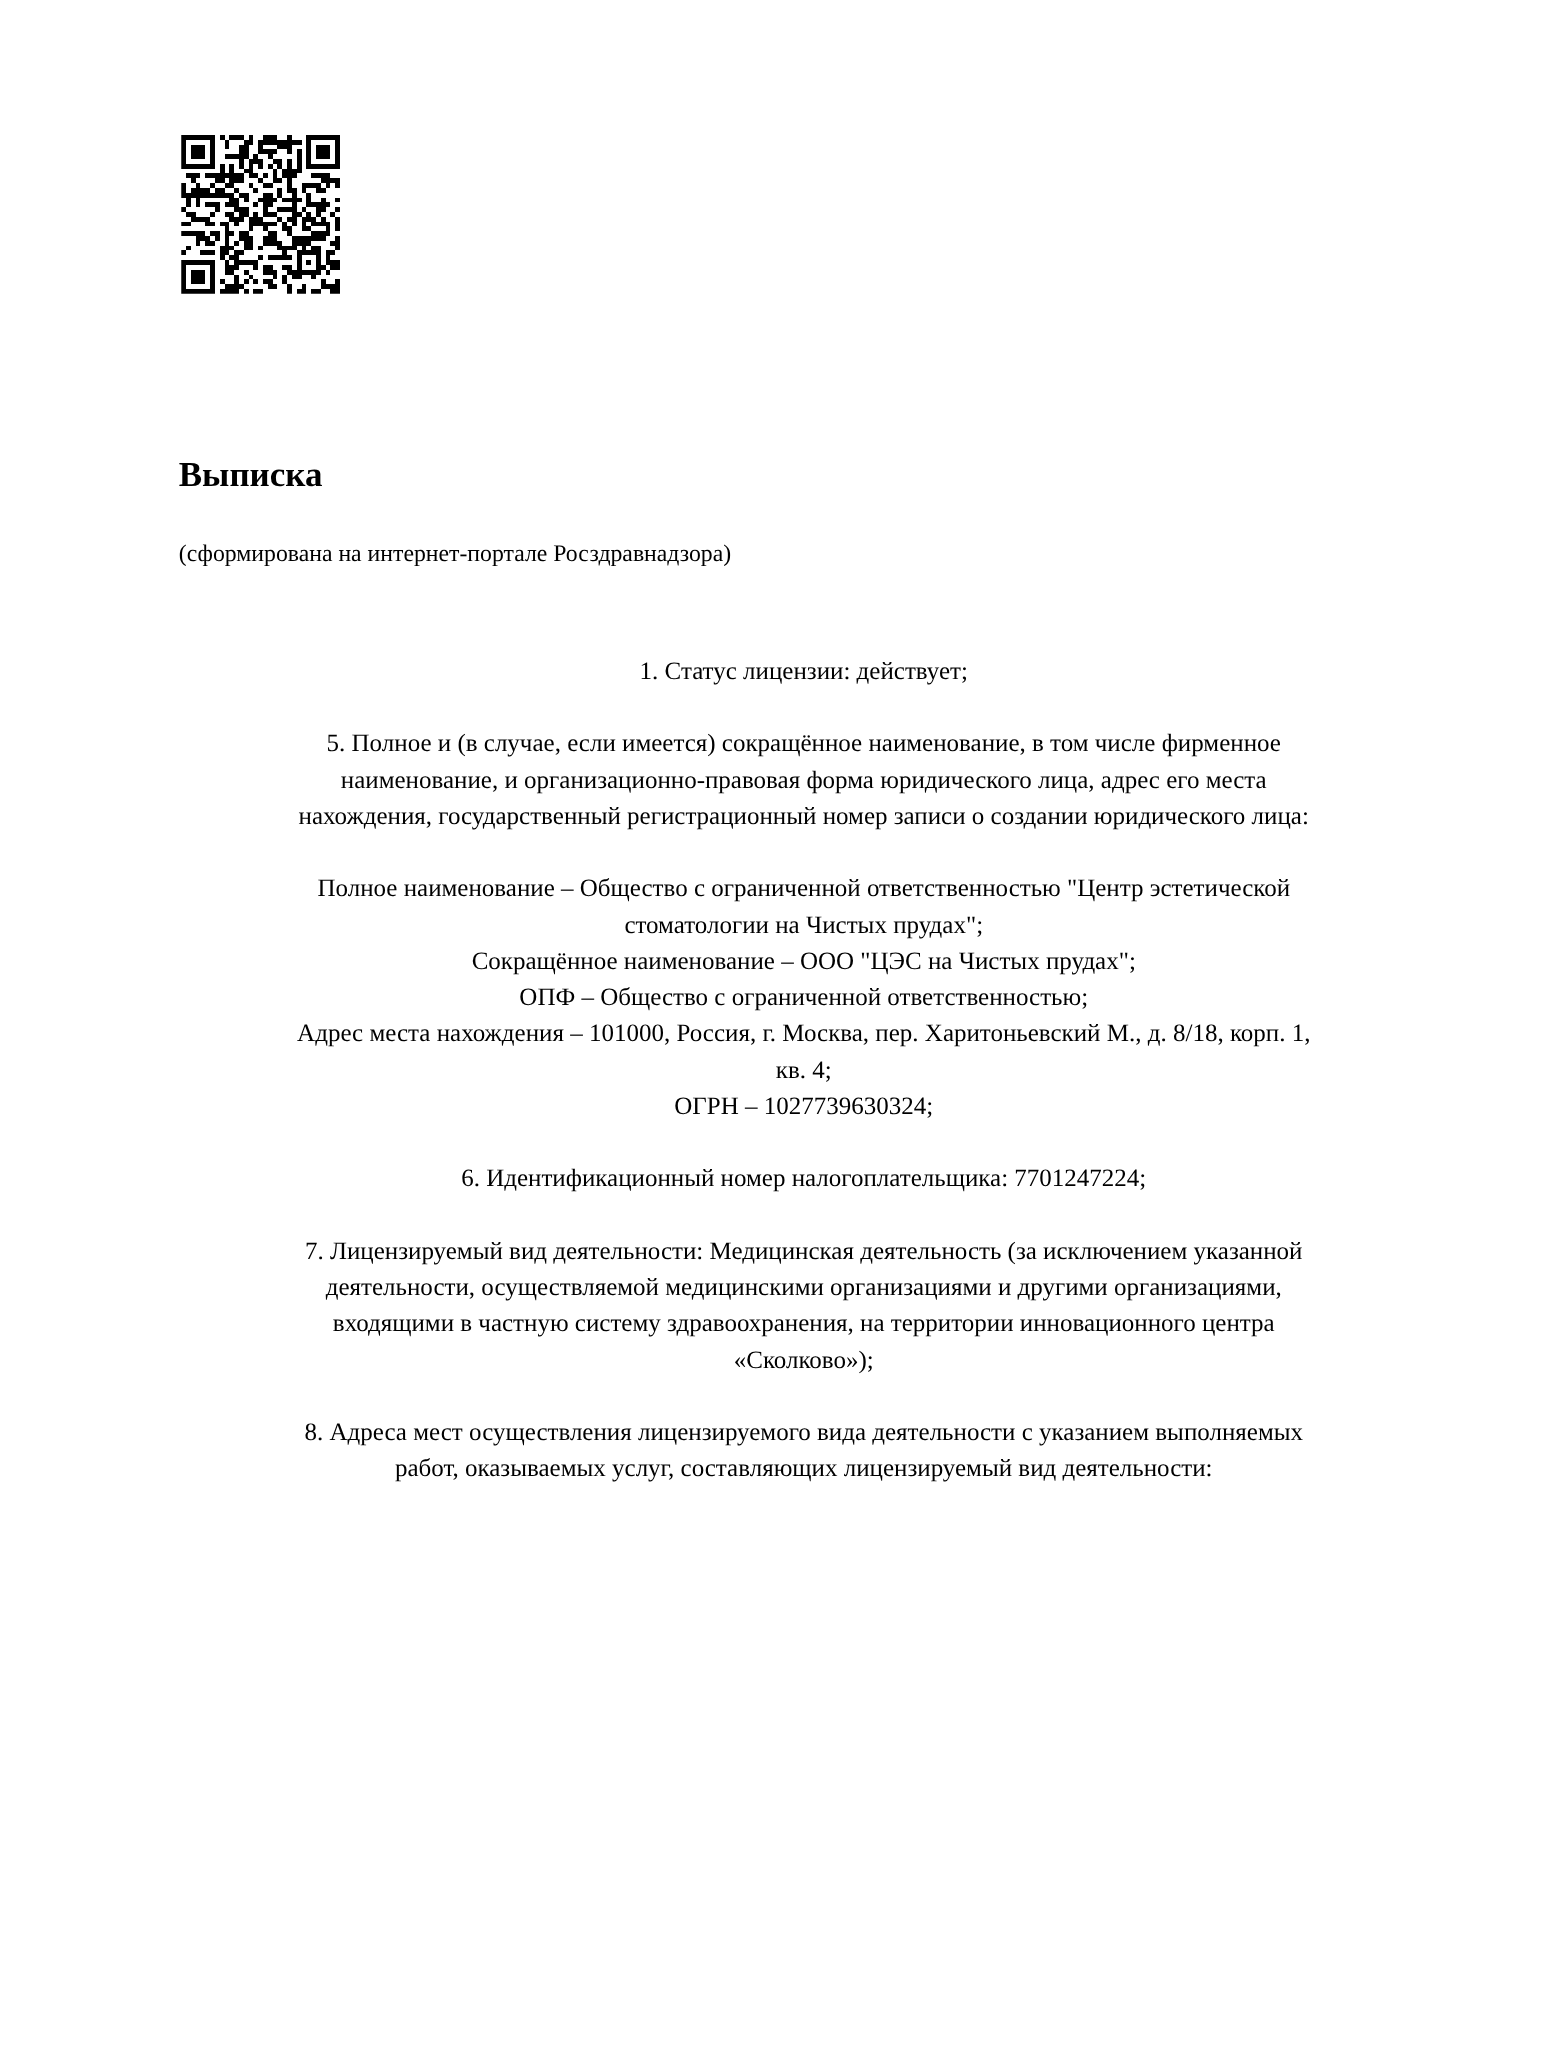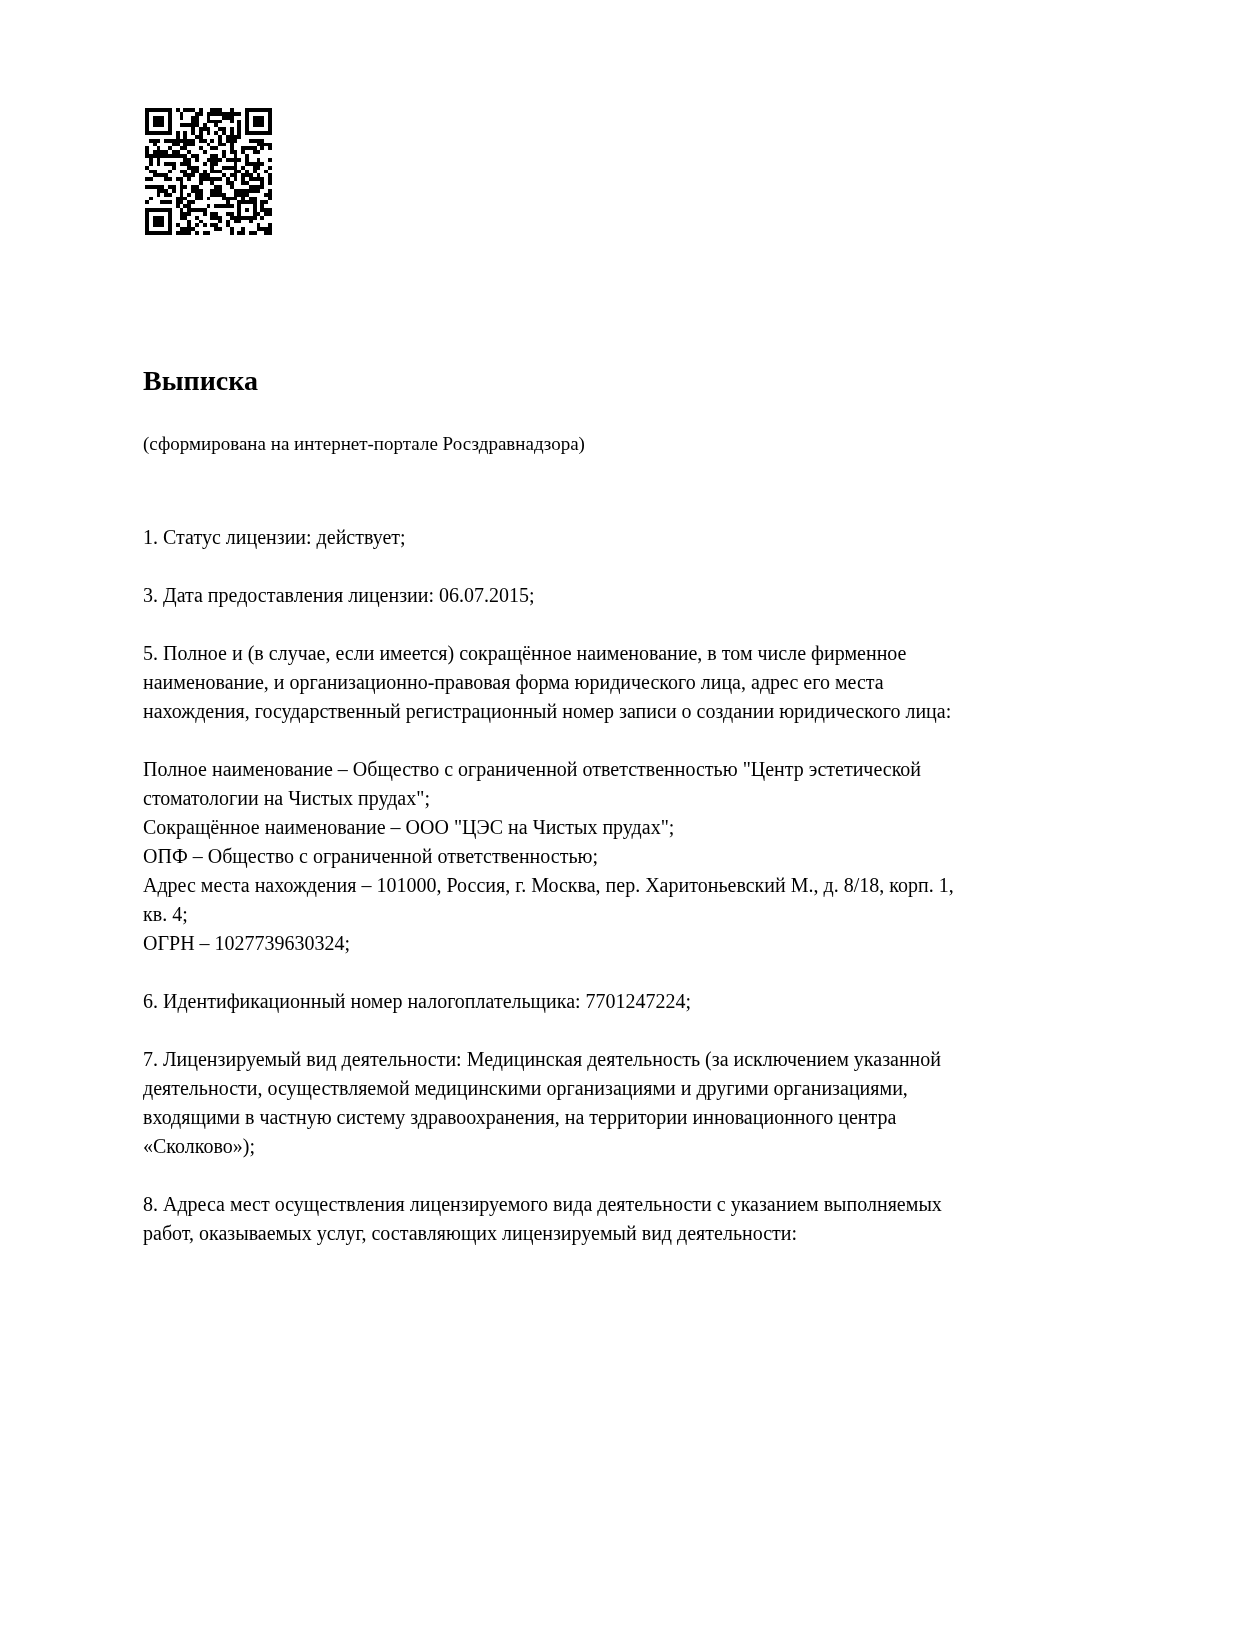--- a/index.html
+++ b/index.html
@@ -47,20 +47,21 @@
   .body-text {
     position: absolute;
     left: 0; top: 523px;
     width: 1000px;
     font-size: 20px;
     line-height: 29px;
   }
   .para {
     margin: 0 0 29px 0;
     white-space: pre-line;
+    text-align: center;
   }
   .para:last-child { margin-bottom: 16px; }
 </style>
 </head>
 <body>
 
 <div class="page">
 
   <div class="qr" aria-hidden="true">
     <svg xmlns="http://www.w3.org/2000/svg" viewBox="0 0 33 33">
@@ -612,21 +613,20 @@
 
   <div class="content">
     <div class="title">
       <div>Выписка</div>
     </div>
 
     <div class="subtitle">(сформирована на интернет-портале Росздравнадзора)</div>
 
     <div class="body-text">
       <div class="para">1. Статус лицензии: действует;</div>
-      <div class="para">3. Дата предоставления лицензии: 06.07.2015;</div>
       <div class="para">5. Полное и (в случае, если имеется) сокращённое наименование, в том числе фирменное
 наименование, и организационно-правовая форма юридического лица, адрес его места
 нахождения, государственный регистрационный номер записи о создании юридического лица:</div>
       <div class="para">Полное наименование – Общество с ограниченной ответственностью "Центр эстетической
 стоматологии на Чистых прудах";
 Сокращённое наименование – ООО "ЦЭС на Чистых прудах";
 ОПФ – Общество с ограниченной ответственностью;
 Адрес места нахождения – 101000, Россия, г. Москва, пер. Харитоньевский М., д. 8/18, корп. 1,
 кв. 4;
 ОГРН – 1027739630324;</div>

